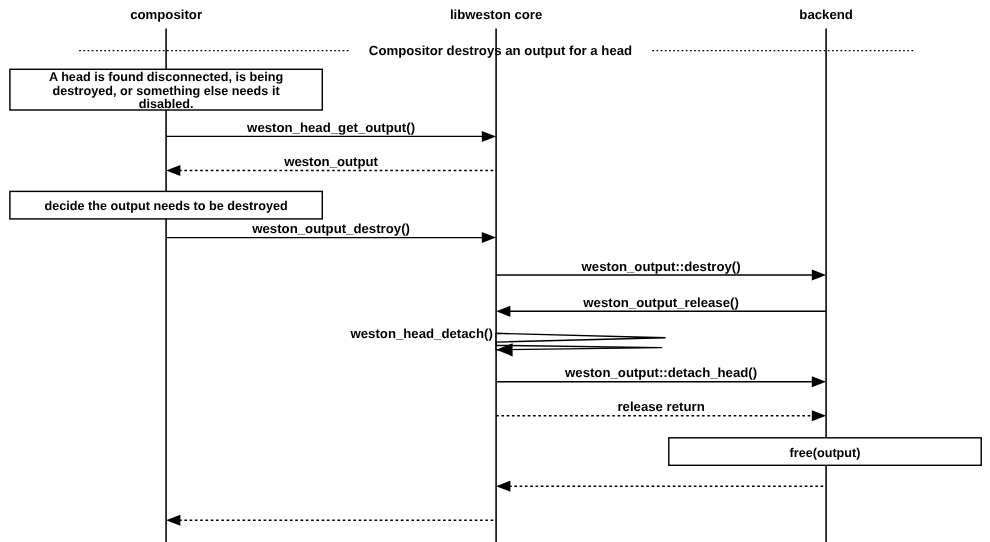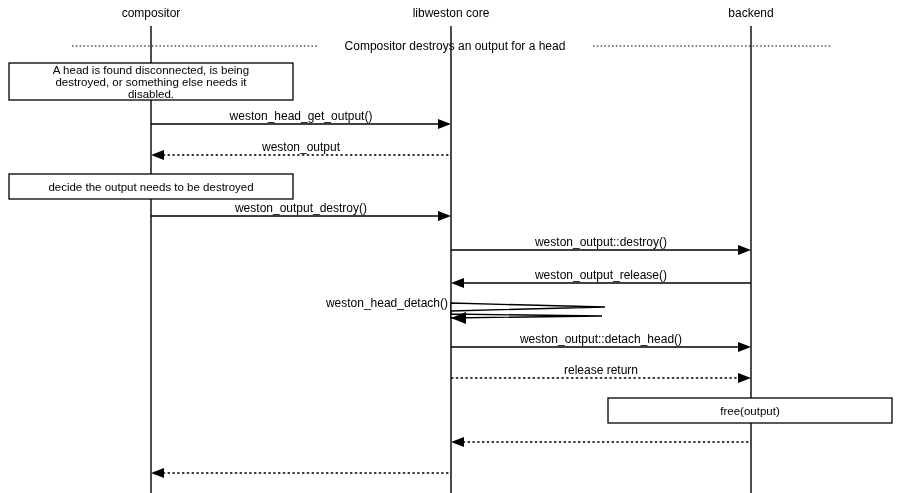--- a/index.html
+++ b/index.html
@@ -10,20 +10,21 @@
   body {
     width: 900px;
     height: 493px;
     font-family: "Liberation Sans", sans-serif;
     overflow: hidden;
   }
   #diagram-root {
     position: relative;
     width: 792px;
     height: 493px;
+    font-weight: bold;
   }
   svg#seq {
     display: block;
     width: 900px;
     height: 493px;
   }
   .lifeline-name {
     font-family: "Liberation Sans", sans-serif;
     font-size: 12px;
     fill: #000000;

